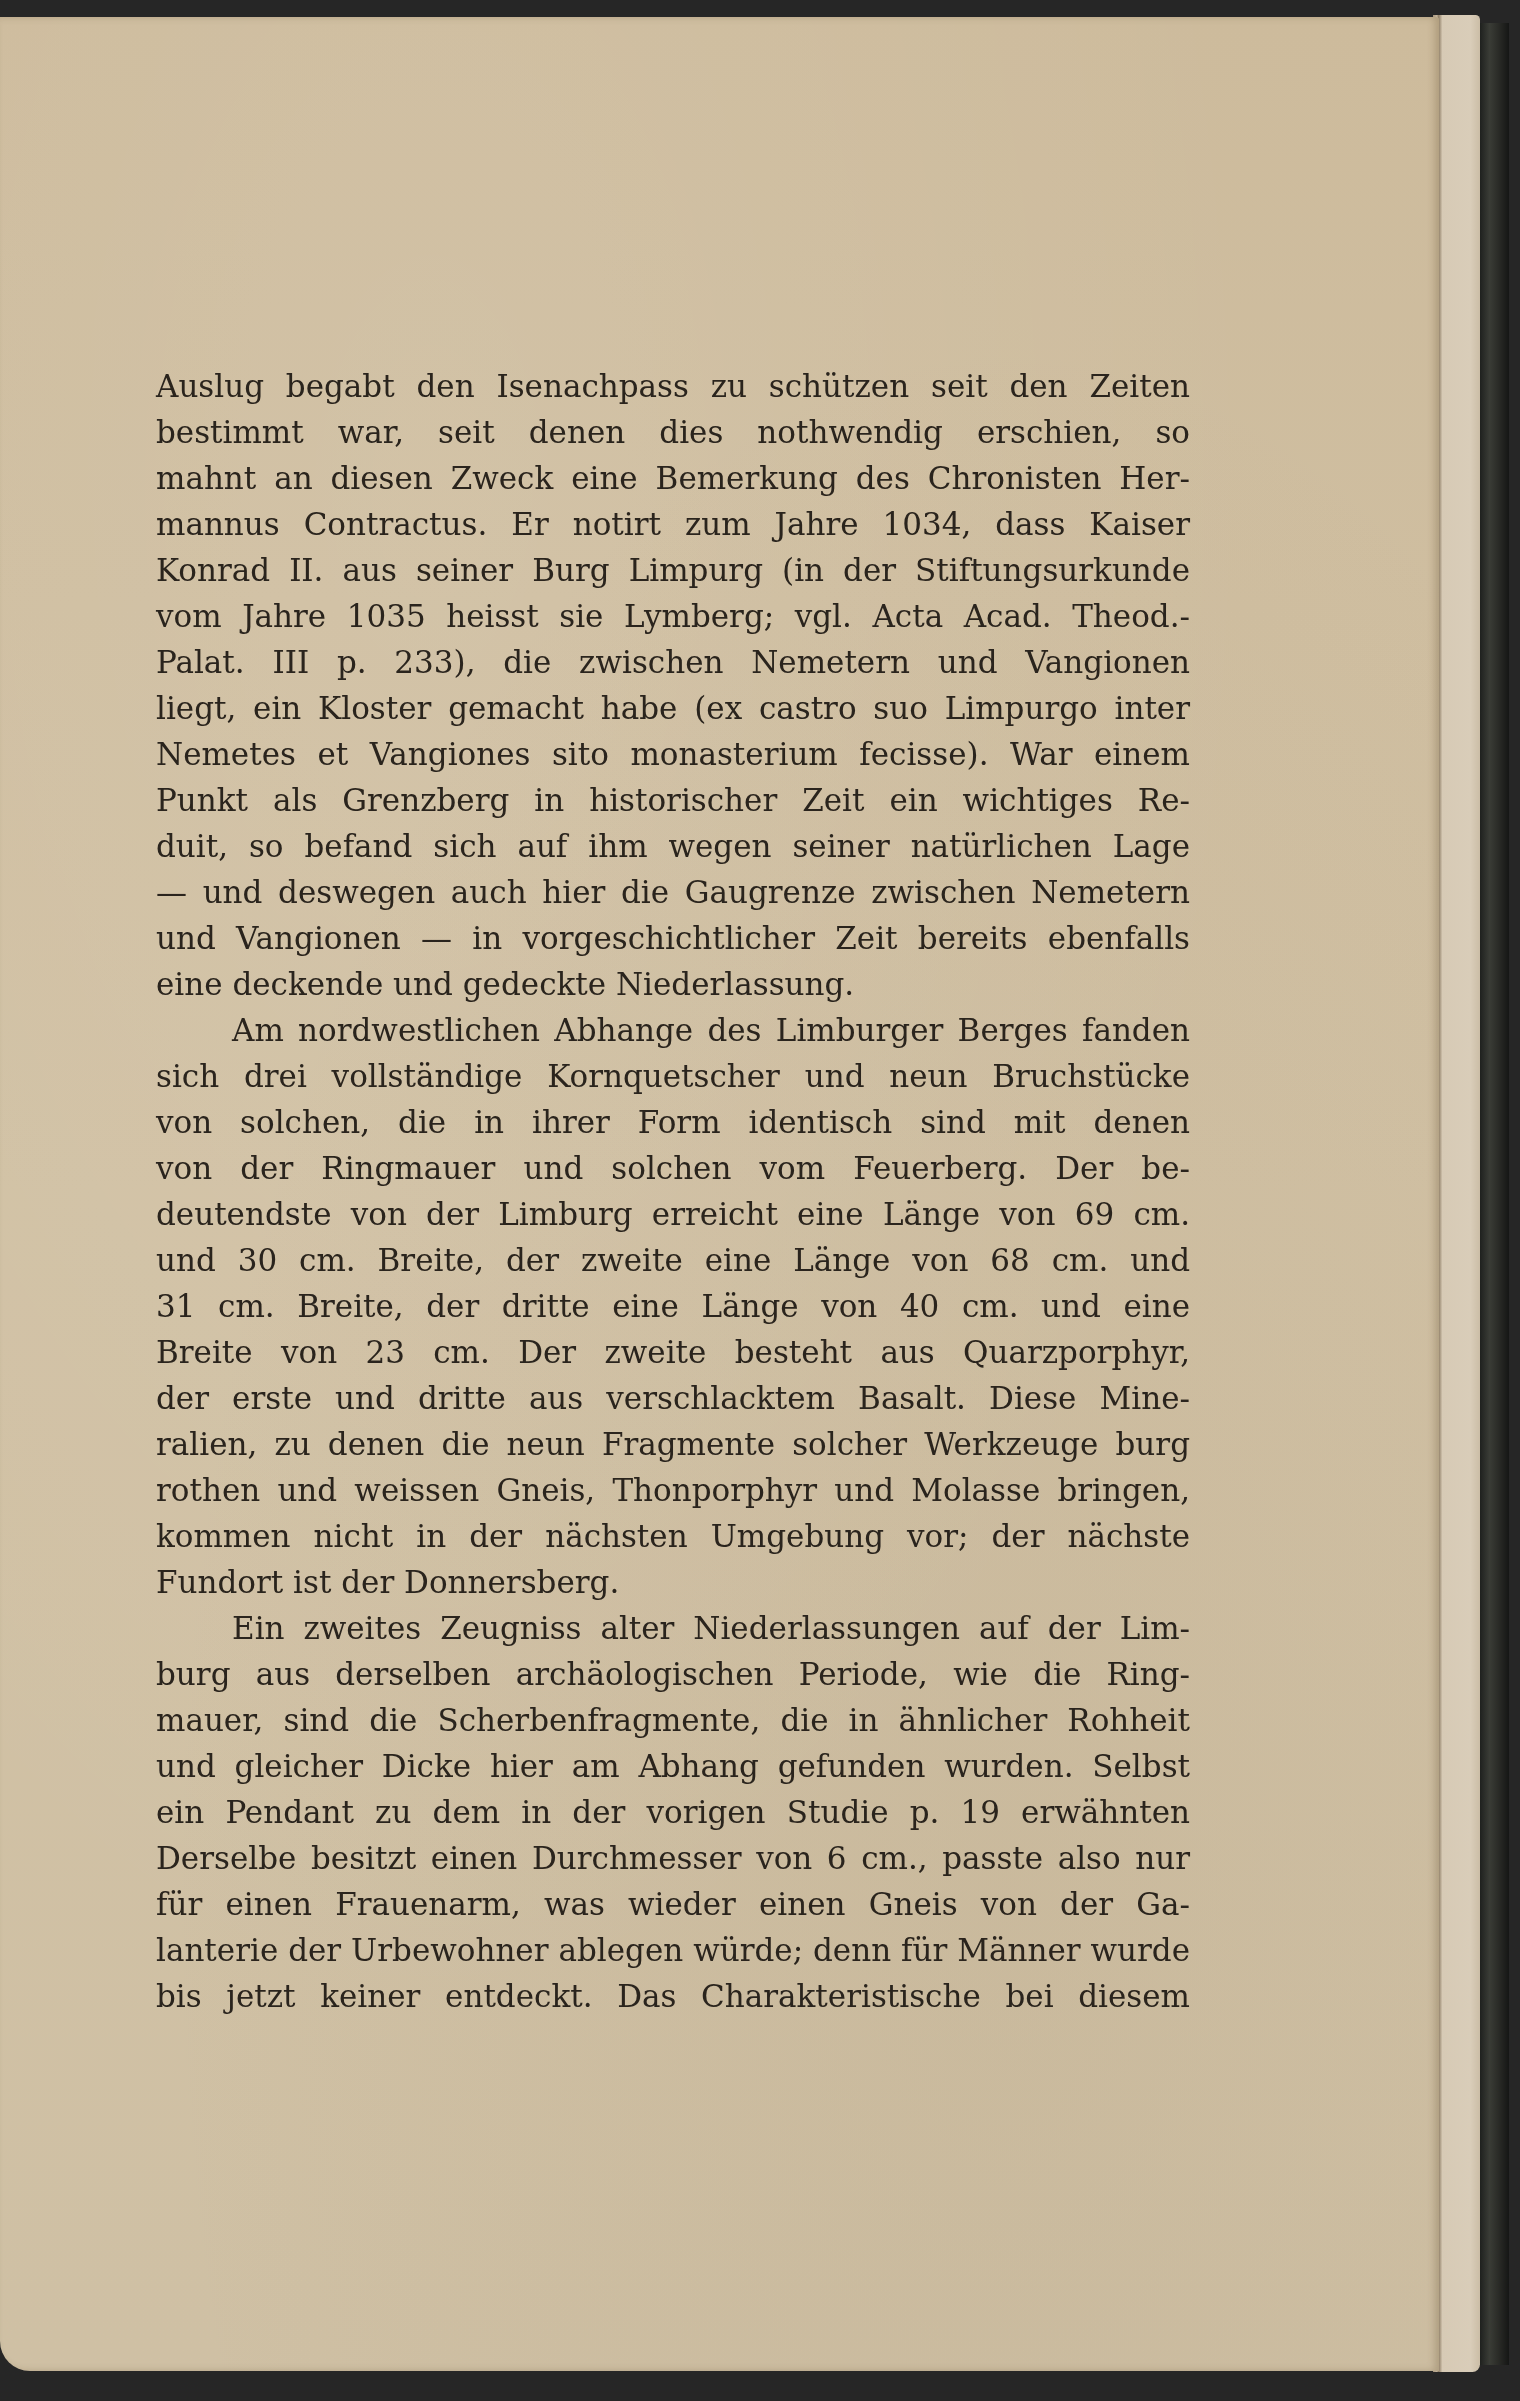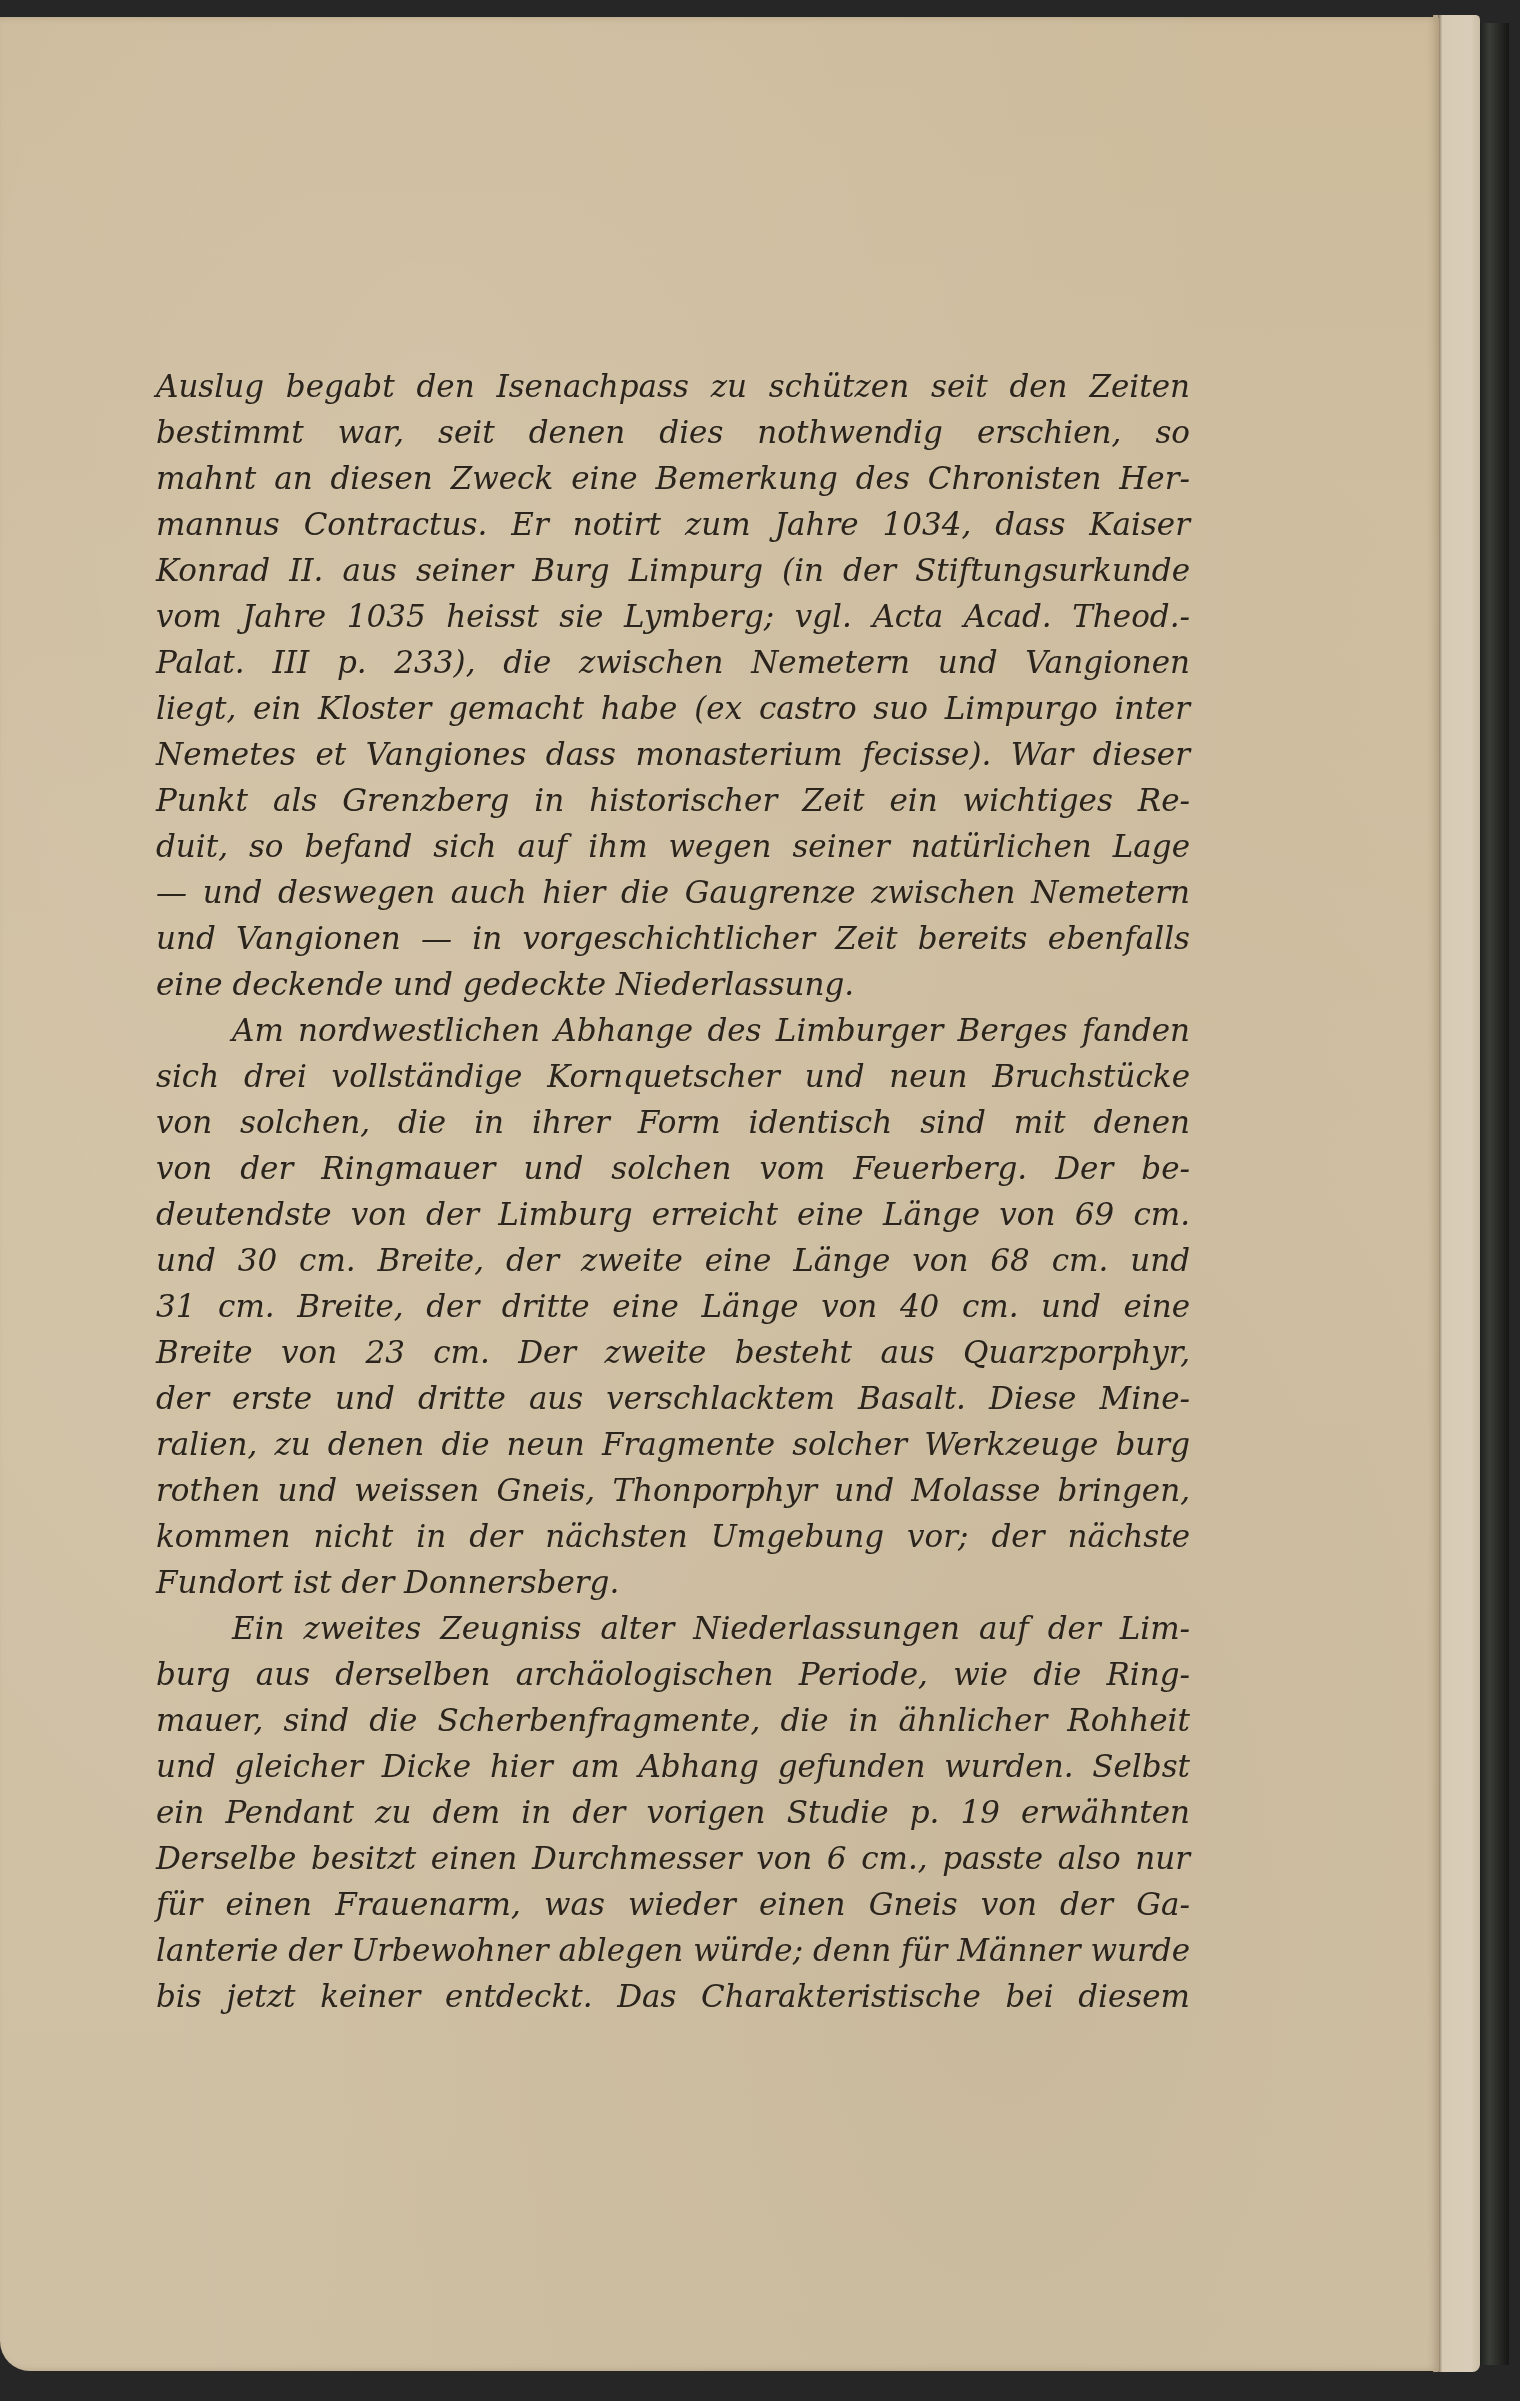--- a/index.html
+++ b/index.html
@@ -63,21 +63,20 @@
     color: #2a241d;
     font-size: 31px;
     line-height: 46px;
   }
   .line {
     display: block;
     white-space: nowrap;
     text-align: justify;
     text-align-last: justify;
     height: 46px;
-    font-style: italic;
   }
   .line.last {
     text-align-last: left;
   }
   .line.indent {
     padding-left: 76px;
   }
 </style>
 </head>
 <body>
@@ -89,21 +88,21 @@
 
   <div class="text-block">
     <span class="line">Auslug begabt den Isenachpass zu schützen seit den Zeiten</span>
     <span class="line">bestimmt war, seit denen dies nothwendig erschien, so</span>
     <span class="line">mahnt an diesen Zweck eine Bemerkung des Chronisten Her-</span>
     <span class="line">mannus Contractus. Er notirt zum Jahre 1034, dass Kaiser</span>
     <span class="line">Konrad II. aus seiner Burg Limpurg (in der Stiftungsurkunde</span>
     <span class="line">vom Jahre 1035 heisst sie Lymberg; vgl. Acta Acad. Theod.-</span>
     <span class="line">Palat. III p. 233), die zwischen Nemetern und Vangionen</span>
     <span class="line">liegt, ein Kloster gemacht habe (ex castro suo Limpurgo inter</span>
-    <span class="line">Nemetes et Vangiones dass monasterium fecisse). War dieser</span>
+    <span class="line">Nemetes et Vangiones sito monasterium fecisse). War einem</span>
     <span class="line">Punkt als Grenzberg in historischer Zeit ein wichtiges Re-</span>
     <span class="line">duit, so befand sich auf ihm wegen seiner natürlichen Lage</span>
     <span class="line">— und deswegen auch hier die Gaugrenze zwischen Nemetern</span>
     <span class="line">und Vangionen — in vorgeschichtlicher Zeit bereits ebenfalls</span>
     <span class="line last">eine deckende und gedeckte Niederlassung.</span>
     <span class="line indent">Am nordwestlichen Abhange des Limburger Berges fanden</span>
     <span class="line">sich drei vollständige Kornquetscher und neun Bruchstücke</span>
     <span class="line">von solchen, die in ihrer Form identisch sind mit denen</span>
     <span class="line">von der Ringmauer und solchen vom Feuerberg. Der be-</span>
     <span class="line">deutendste von der Limburg erreicht eine Länge von 69 cm.</span>

